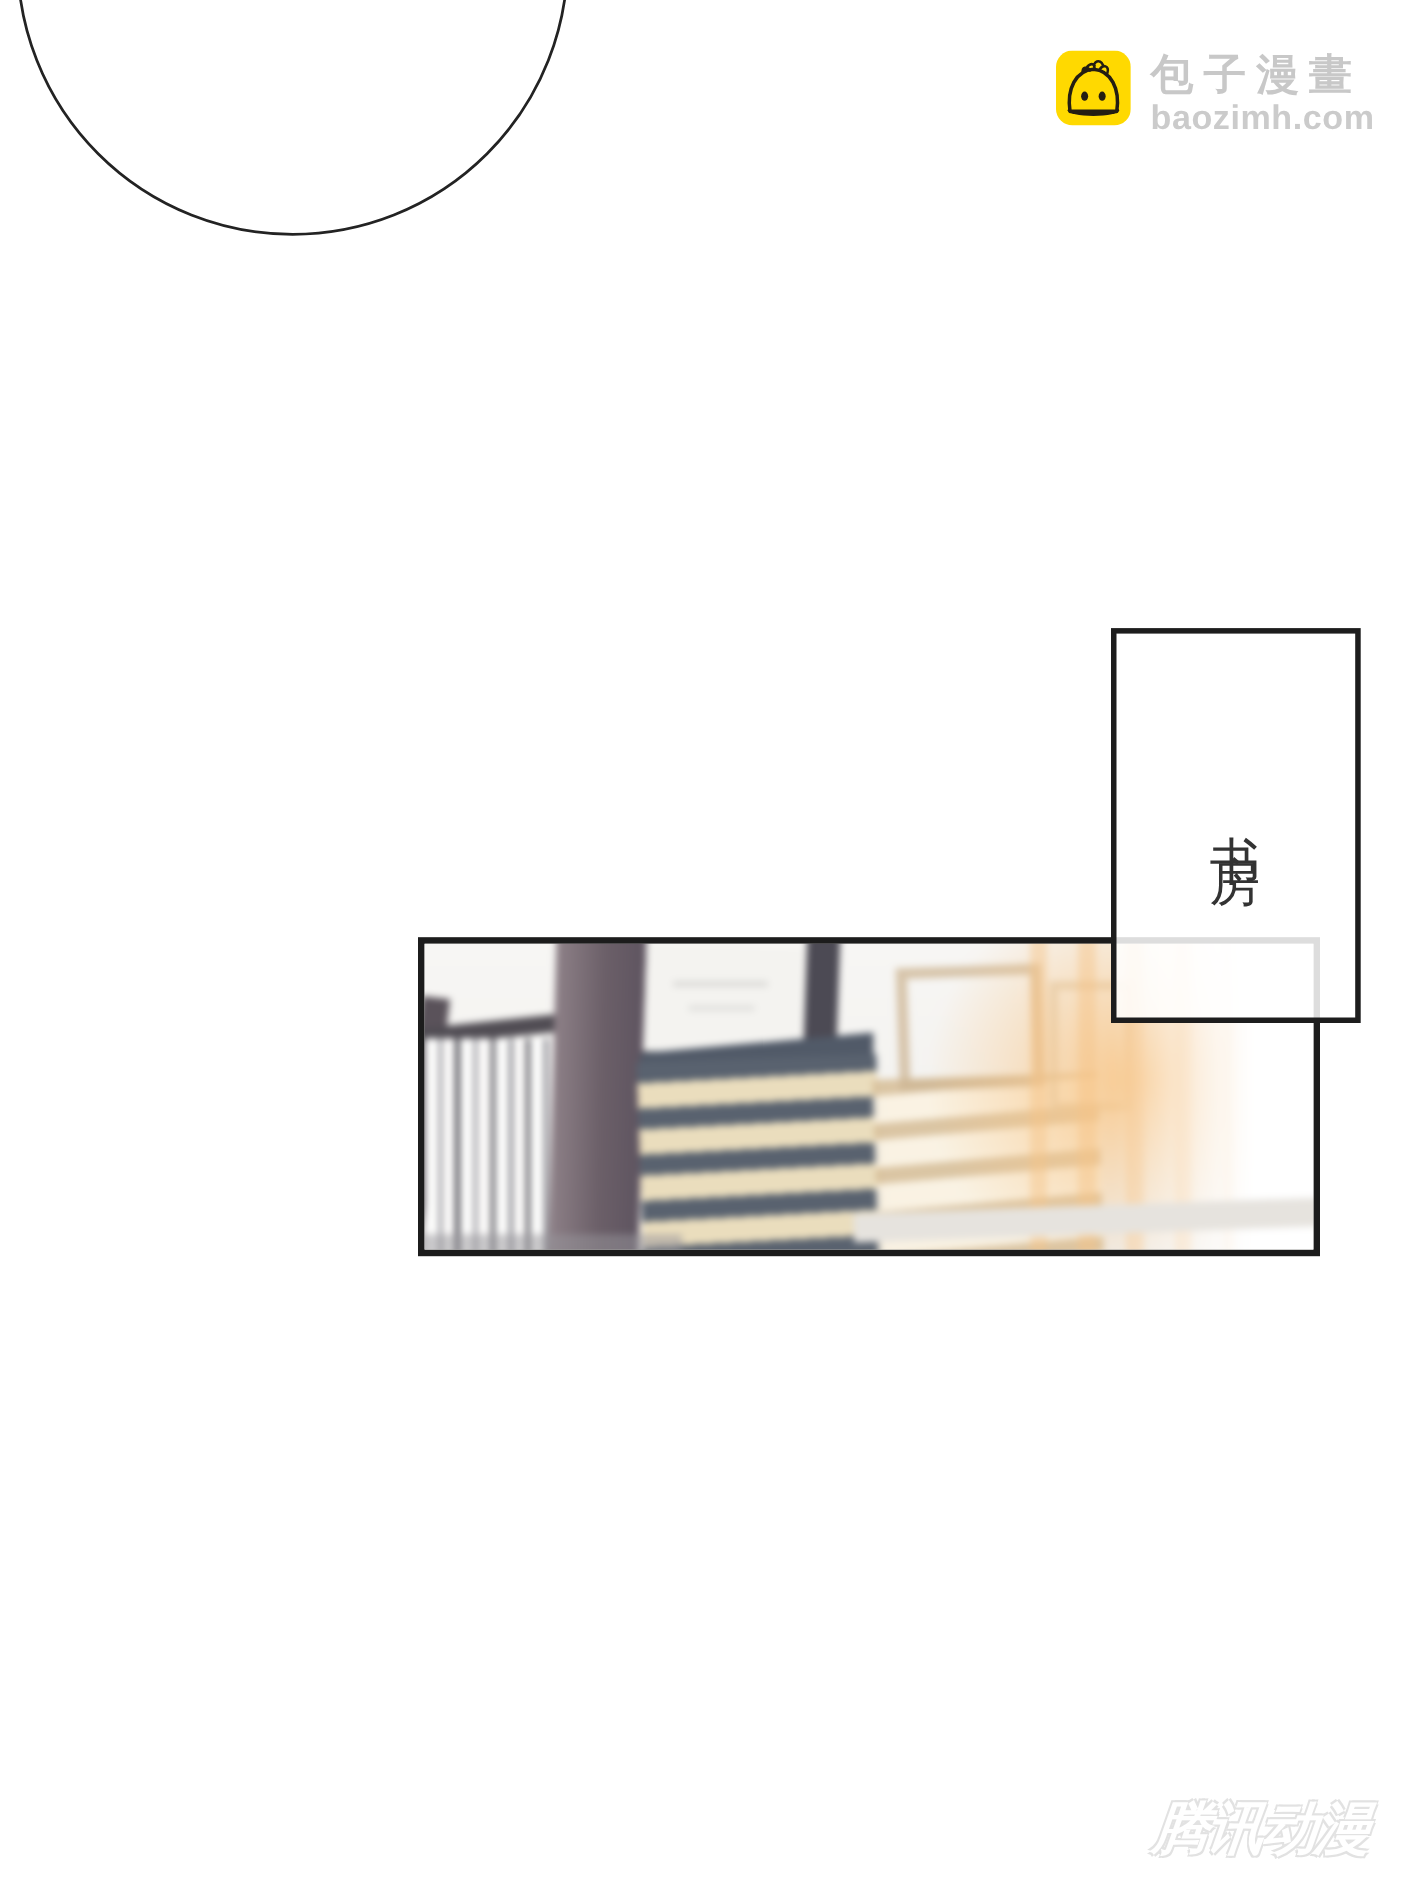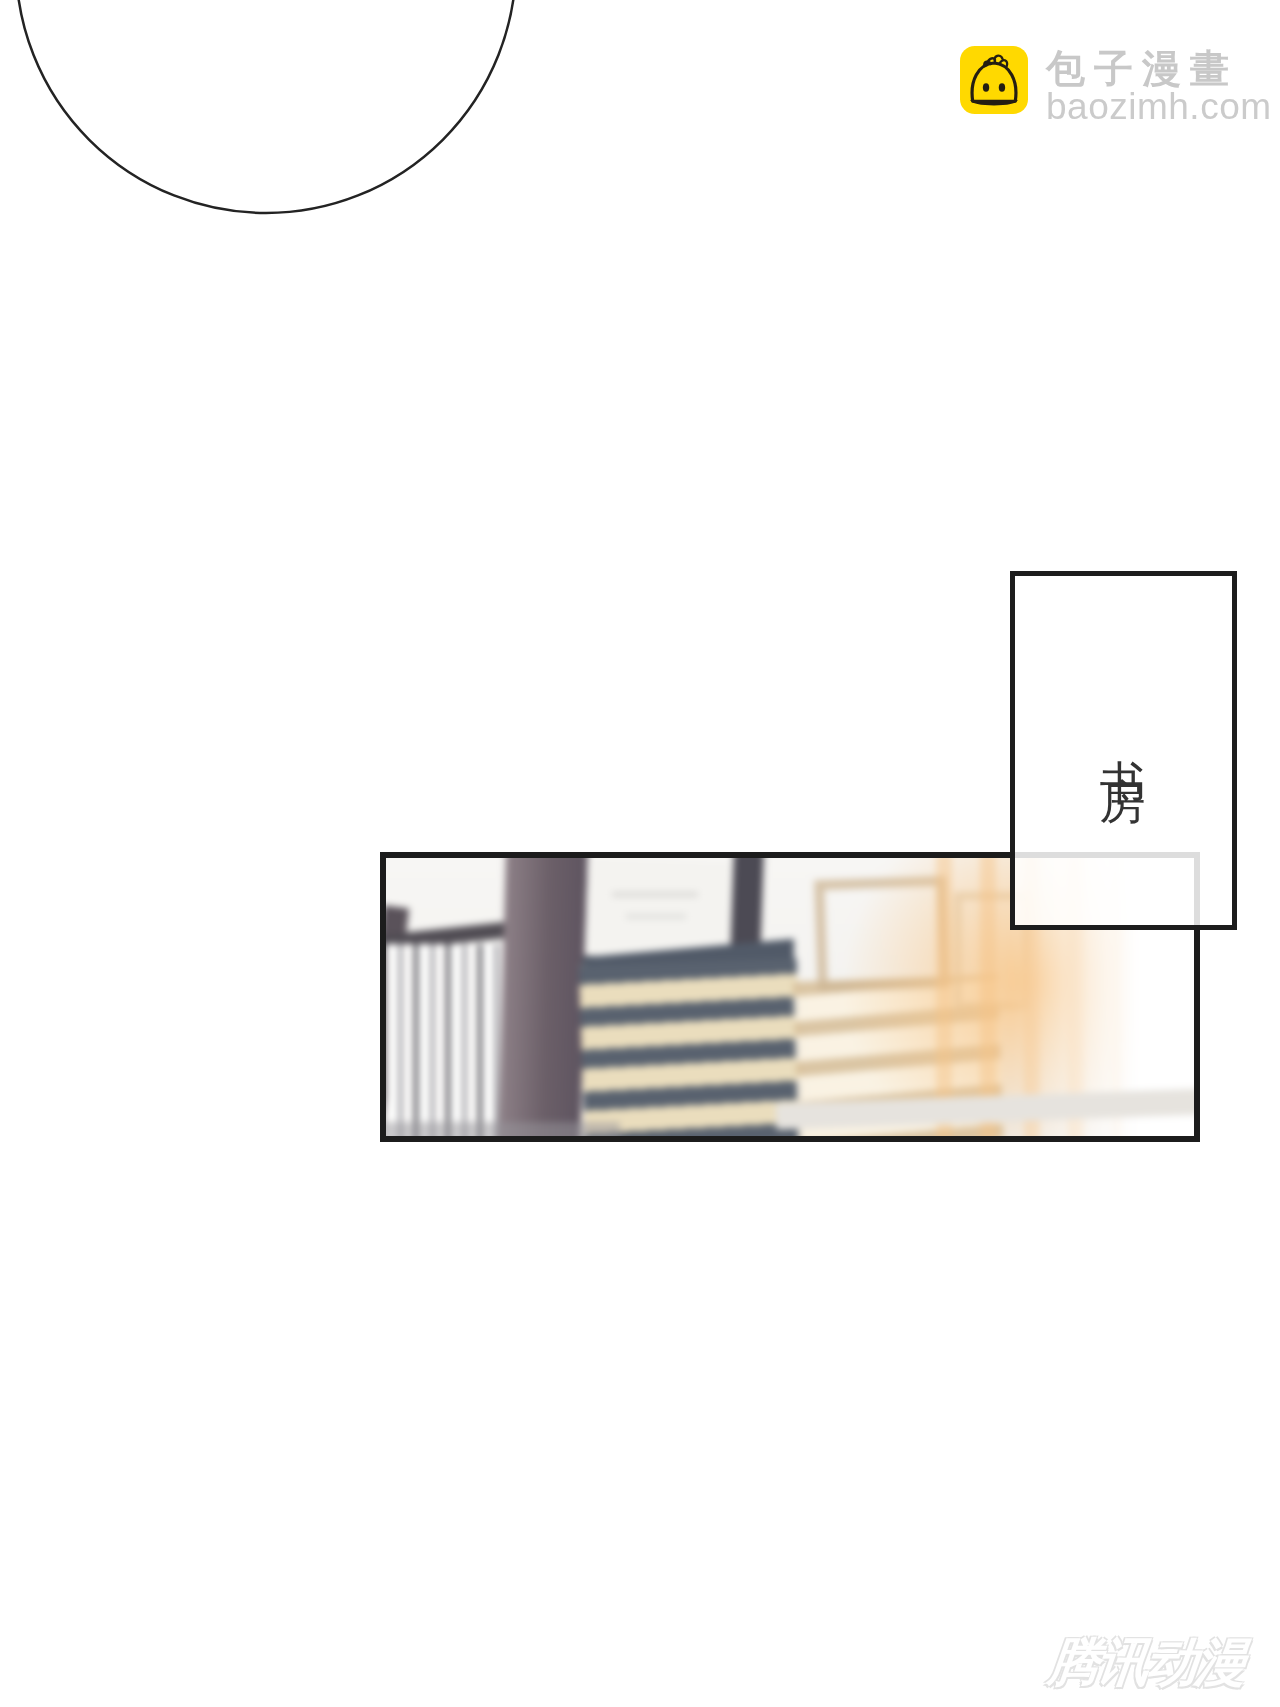--- a/index.html
+++ b/index.html
@@ -9,22 +9,22 @@
   .comic-page{position:absolute;inset:0;background:#ffffff;}
 
   
   .bubble-svg{position:absolute;left:0;top:0;width:560px;height:224px;display:block;}
 
   
   .brand{position:absolute;left:960px;top:44px;width:300px;height:82px;}
   .brand-icon{position:absolute;left:0;top:2px;width:68px;height:68px;display:block;}
   .brand-name{position:absolute;left:86px;top:4px;font-size:39px;line-height:42px;
               letter-spacing:9px;color:#c8c8c8;font-weight:600;white-space:nowrap;}
-  .brand-domain{position:absolute;left:86px;top:46px;font-size:37px;line-height:34px;
-                color:#cbcbcb;letter-spacing:0.5px;white-space:nowrap;}
+  .brand-domain{position:absolute;left:86px;top:46px;font-size:31px;line-height:34px;
+                color:#cbcbcb;letter-spacing:0.5px;white-space:nowrap;font-weight:bold;}
 
   
   .panel{position:absolute;left:380px;top:852px;width:820px;height:290px;
          box-sizing:border-box;border:6px solid #1c1c1c;background:#f6f5f2;
          overflow:hidden;z-index:2;}
   .panel-art{position:absolute;inset:-10px;filter:blur(3.5px);}
   .panel-art > div{position:absolute;}
 
   .wall-bg{left:0;top:0;width:828px;height:298px;
            background:linear-gradient(180deg,#f7f6f4 0%,#f3f2ef 60%,#efedea 100%);}

